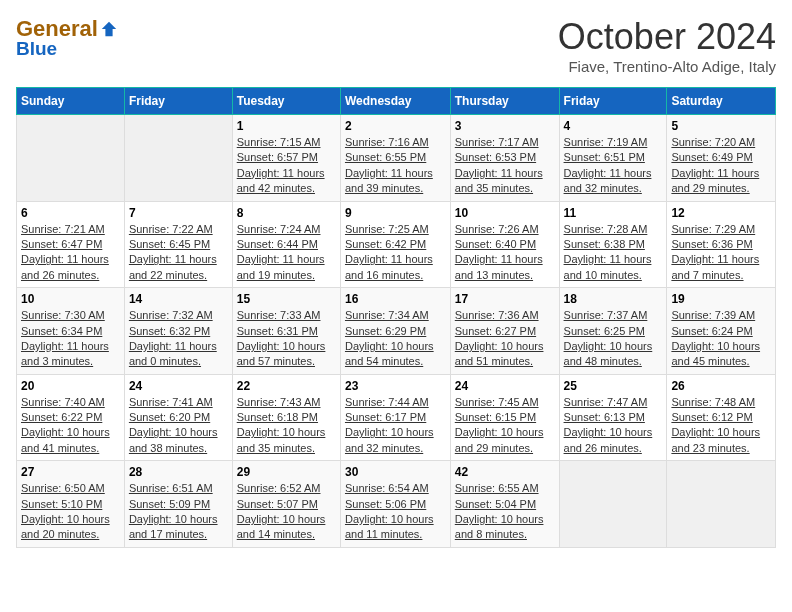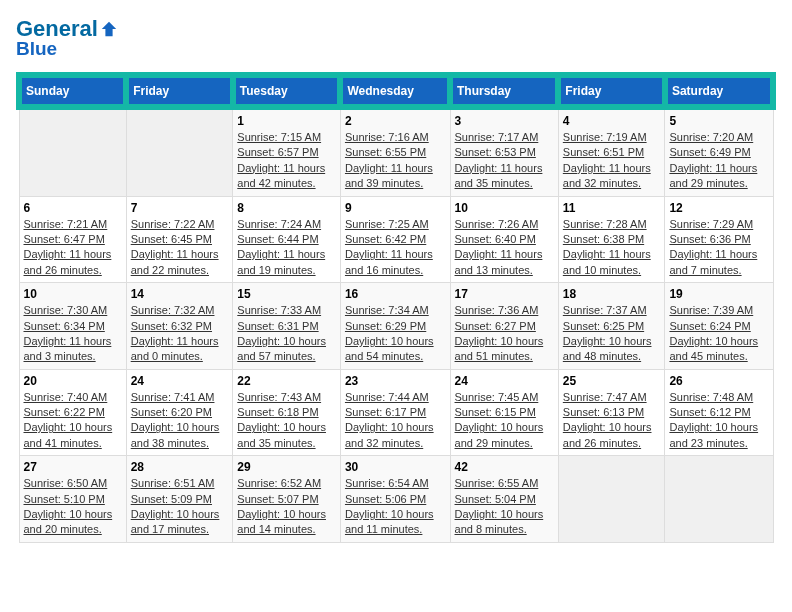--- a/index.html
+++ b/index.html
@@ -20,21 +20,21 @@
       display: flex;
       flex-direction: column;
       align-items: flex-start;
     }
     .logo-text {
       display: flex;
       align-items: center;
       font-size: 22px;
       font-weight: bold;
     }
-    .logo-general { color: #0369a1; }
+    .logo-general { color: #a16207; }
     .logo-blue { color: #1565c0; }
     .logo-icon {
       width: 18px;
       height: 18px;
       margin-left: 2px;
     }
     .title-section {
       text-align: right;
     }
     .month-title {
@@ -50,21 +50,21 @@
       width: 100%;
       border-collapse: collapse;
       font-size: 11px;
     }
     thead tr th {
       background-color: #1565c0;
       color: #fff;
       padding: 6px 4px;
       text-align: left;
       font-size: 12px;
-      border: 6px solid #14b8a6;
+      border: 1px solid #14b8a6;
     }
     tbody tr td {
       border: 1px solid #ddd;
       vertical-align: top;
       padding: 4px;
       min-height: 70px;
       width: 113px;
     }
     tbody tr:nth-child(odd) td {
       background-color: #f9f9f9;
@@ -95,20 +95,24 @@
     <div class="logo-text">
       <span class="logo-general">General</span>
       <svg class="logo-icon" viewBox="0 0 20 20">
         <polygon points="10,2 18,10 14,10 14,18 6,18 6,10 2,10" fill="#1565c0"></polygon>
       </svg>
     </div>
     <div style="margin-top:-4px;">
       <span class="logo-blue" style="font-size:19px;font-weight:bold;color:#1565c0;">Blue</span>
     </div>
   </div>
+  <div class="title-section">
+    <div class="month-title">October 2024</div>
+    <div class="subtitle">Fiave, Trentino-Alto Adige, Italy</div>
+  </div>
 </div>
 
 <table>
   <thead>
     <tr>
     <th>Sunday</th>
         <th>Friday</th>
         <th>Tuesday</th>
         <th>Wednesday</th>
         <th>Thursday</th>

